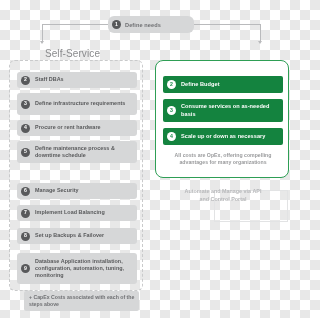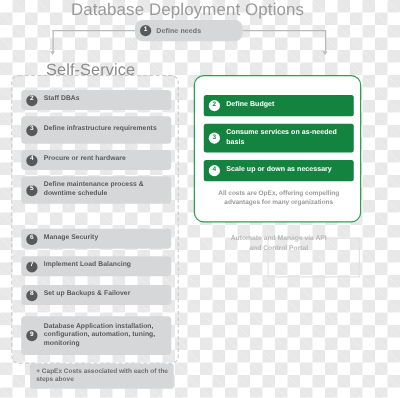--- a/index.html
+++ b/index.html
@@ -55,21 +55,21 @@
   .conn-v{width:1px;}
   .arrow{
     position:absolute;width:0;height:0;
     border-left:2.5px solid transparent;
     border-right:2.5px solid transparent;
     border-top:3.5px solid #b9babc;
   }
 
   
   .col-head{
-    position:absolute;font-size:13px;color:#8a8b8d;
+    position:absolute;font-size:10px;color:#8a8b8d;
     letter-spacing:.1px;white-space:nowrap;
   }
   .col-head.left{left:0;top:48px;width:145px;text-align:center;}
   .col-head.right{left:152px;top:48px;width:146px;text-align:center;}
 
   
   .panel-left{
     position:absolute;left:9px;top:60px;width:134px;height:231px;
     border:1px dashed #c9cacb;border-radius:6px;
     background:transparent;
@@ -127,21 +127,20 @@
     position:absolute;left:182px;top:187px;width:82px;
     text-align:center;
     font-size:5.4px;color:#b7b8ba;line-height:8px;font-weight:bold;
   }
 </style>
 </head>
 <body>
 
 <div class="stage">
 
-  <div class="title">Database Deployment Options</div>
 
   <div class="needs-pill">
     <div class="num">1</div>
     <div class="lbl">Define needs</div>
   </div>
 
   <div class="conn conn-h" style="left:42px;top:24px;width:66px;"></div>
   <div class="conn conn-h" style="left:194px;top:24px;width:66px;"></div>
   <div class="conn conn-v" style="left:42px;top:24px;height:17px;"></div>
   <div class="conn conn-v" style="left:260px;top:24px;height:17px;"></div>

